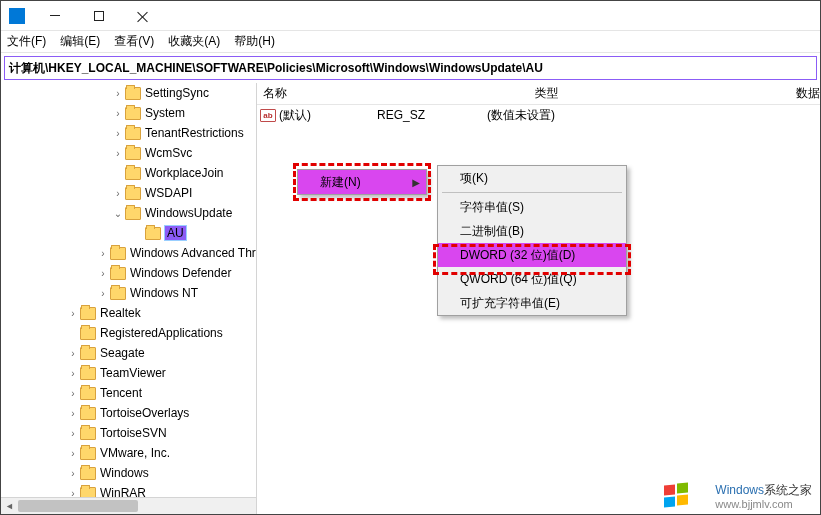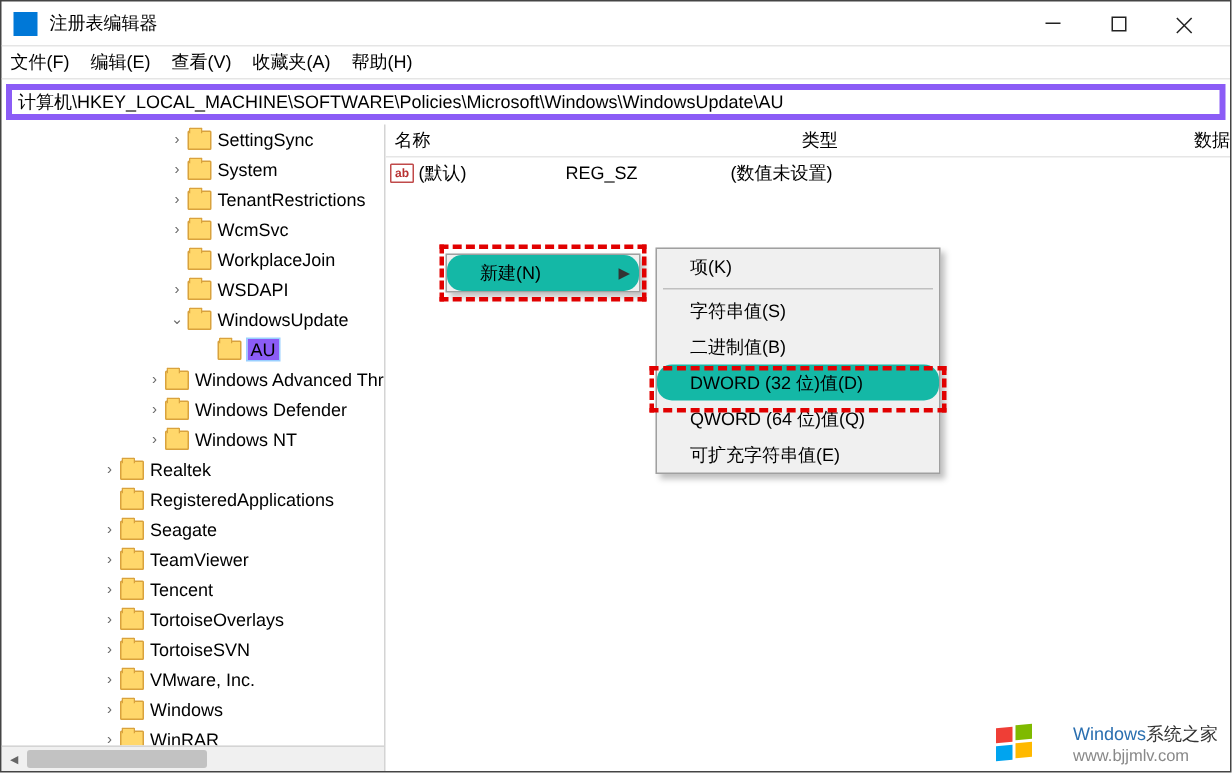--- a/index.html
+++ b/index.html
@@ -16,21 +16,21 @@
 .win-x{position:relative;width:12px;height:12px;}
 .win-x:before,.win-x:after{content:"";position:absolute;left:5px;top:0;width:1px;height:14px;background:#222;}
 .win-x:before{transform:rotate(45deg);}
 .win-x:after{transform:rotate(-45deg);}
 
 
 .menubar { height:22px; display:flex; align-items:center; padding:0 6px; gap:14px; border-bottom:1px solid #e5e5e5;}
 .menubar span{cursor:default;}
 
 
-.addressbar { height:24px; border:4px solid #8b5cf6; margin:3px; display:flex; align-items:center; padding:0 4px; font-size:12px;}
+.addressbar { height:24px; border:1px solid #8b5cf6; margin:3px; display:flex; align-items:center; padding:0 4px; font-size:12px;font-weight:bold;}
 
 
 .content { display:flex; height:calc(515px - 30px - 22px - 24px - 6px - 2px); }
 .tree-panel { width:256px; border-right:1px solid #d4d4d4; overflow:hidden; display:flex; flex-direction:column;}
 .tree-scroll{flex:1; overflow:hidden; position:relative;}
 .tree-inner{position:relative;}
 
 .tree-row{display:flex;align-items:center;height:20px;white-space:nowrap;}
 .tree-row .chev{width:14px;display:inline-flex;justify-content:center;color:#6b6b6b;font-size:10px;}
 .tree-row .fold{width:16px;height:13px;background:#ffd76b;border:1px solid #d9a23d;border-radius:1px;margin-right:4px;position:relative;}
@@ -52,21 +52,21 @@
 
 .value-row{height:20px;display:flex;align-items:center;}
 .value-row .vicon{width:22px;display:flex;justify-content:center;}
 .ab-icon{width:16px;height:13px;border:1px solid #c04a4a;background:#fff;border-radius:1px;display:flex;align-items:center;justify-content:center;font-size:8px;color:#b83030;font-weight:bold;}
 .value-row .vname{width:98px;}
 .value-row .vtype{width:110px;}
 
 
 .ctx-menu{position:absolute; background:#f0f0f0;border:1px solid #a0a0a0;box-shadow:3px 3px 4px rgba(0,0,0,0.25);}
 .ctx-item{height:24px;display:flex;align-items:center;padding:0 18px 0 22px;position:relative;white-space:nowrap;}
-.ctx-item.hover{background:#14b8a6;border-radius:10px;}
+.ctx-item.hover{background:#d946ef;}
 .ctx-sep{height:1px;background:#c0c0c0;margin:2px 4px;}
 .ctx-item .sub-arrow{position:absolute;right:6px;font-size:10px;color:#333;}
 .highlight-box{border:3px dashed #e10000;position:absolute;pointer-events:none;box-sizing:border-box;}
 
 
 .watermark{position:absolute;right:8px;bottom:4px;display:flex;align-items:center;gap:24px;}
 .wm-logo{width:28px;height:26px;position:relative;}
 .wm-logo .pane{position:absolute;width:11px;height:10px;}
 .wm-logo .p1{left:1px;top:2px;background:#ef3e36;transform:skewY(-6deg);}
 .wm-logo .p2{left:14px;top:0;background:#7fba00;transform:skewY(-6deg);}
@@ -75,21 +75,20 @@
 .wm-text{display:flex;flex-direction:column;line-height:1.1;}
 .wm-line1{color:#2a6fb0;font-size:15px;}
 .wm-line1 .ch{color:#333;}
 .wm-line2{color:#888;font-size:11px;}
 </style>
 </head>
 <body>
 
 <div class="titlebar">
   <span class="app-icon"></span>
-  <span class="title-text">注册表编辑器</span>
   <div class="win-buttons">
     <div>
         <span class="win-line"></span>
       </div>
     <div>
         <span class="win-box"></span>
       </div>
     <div>
         <span class="win-x"></span>
       </div>

